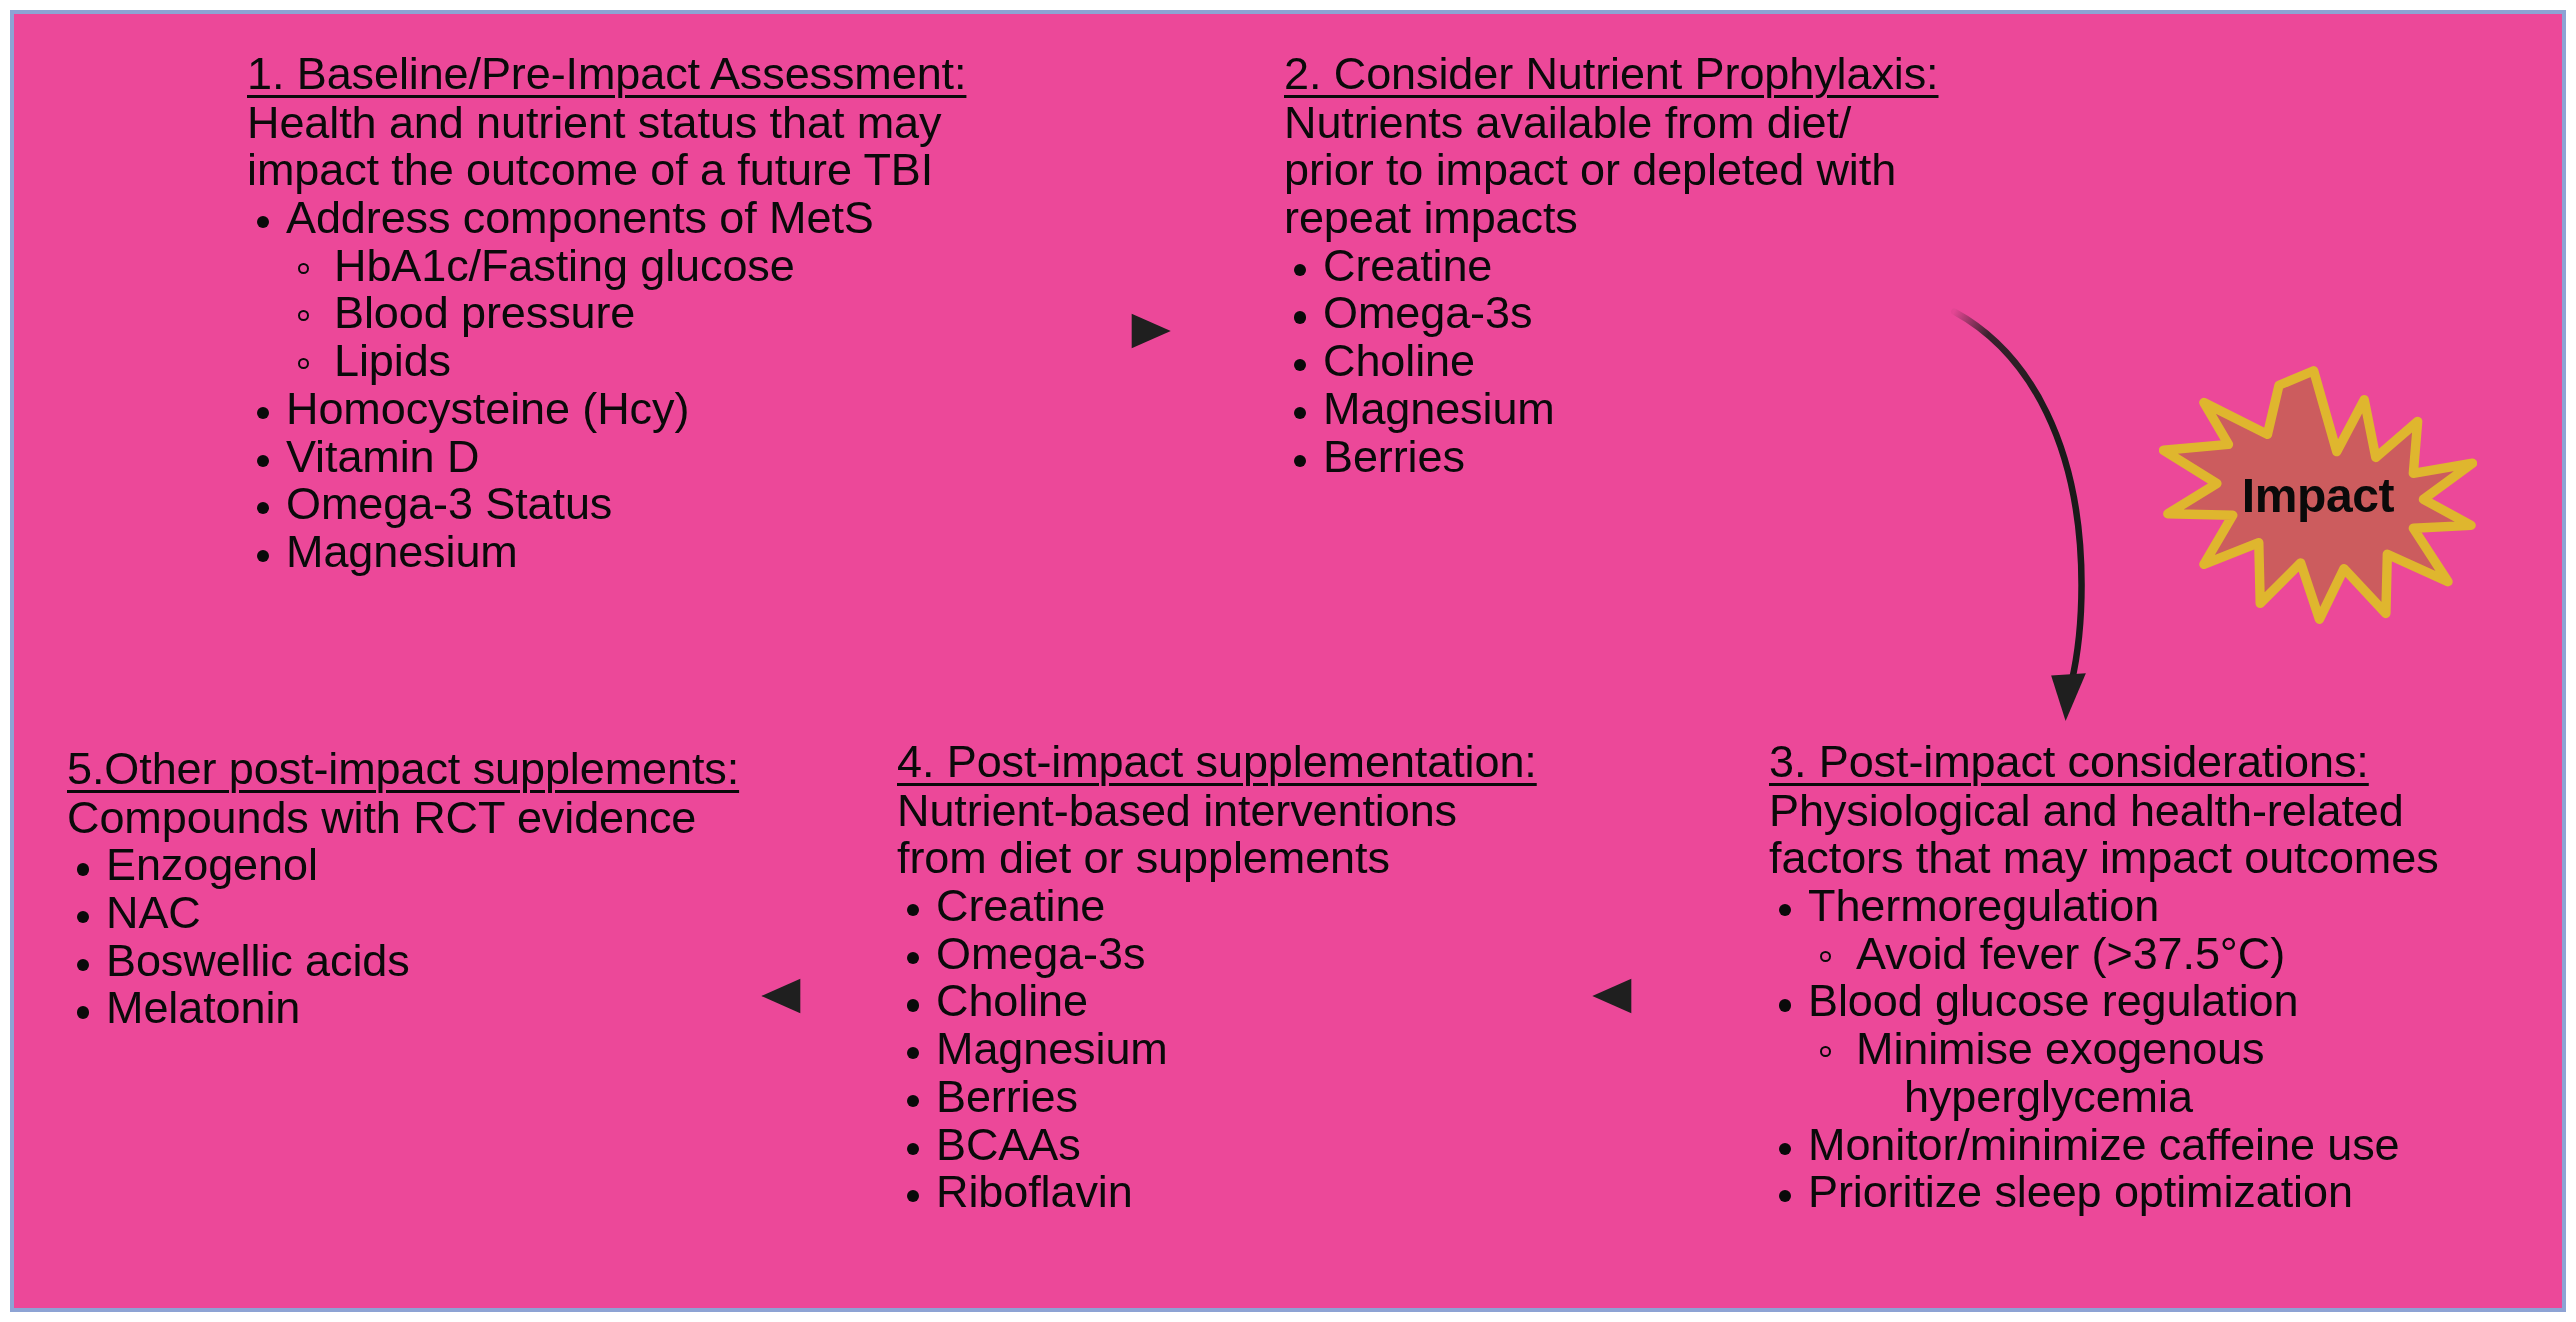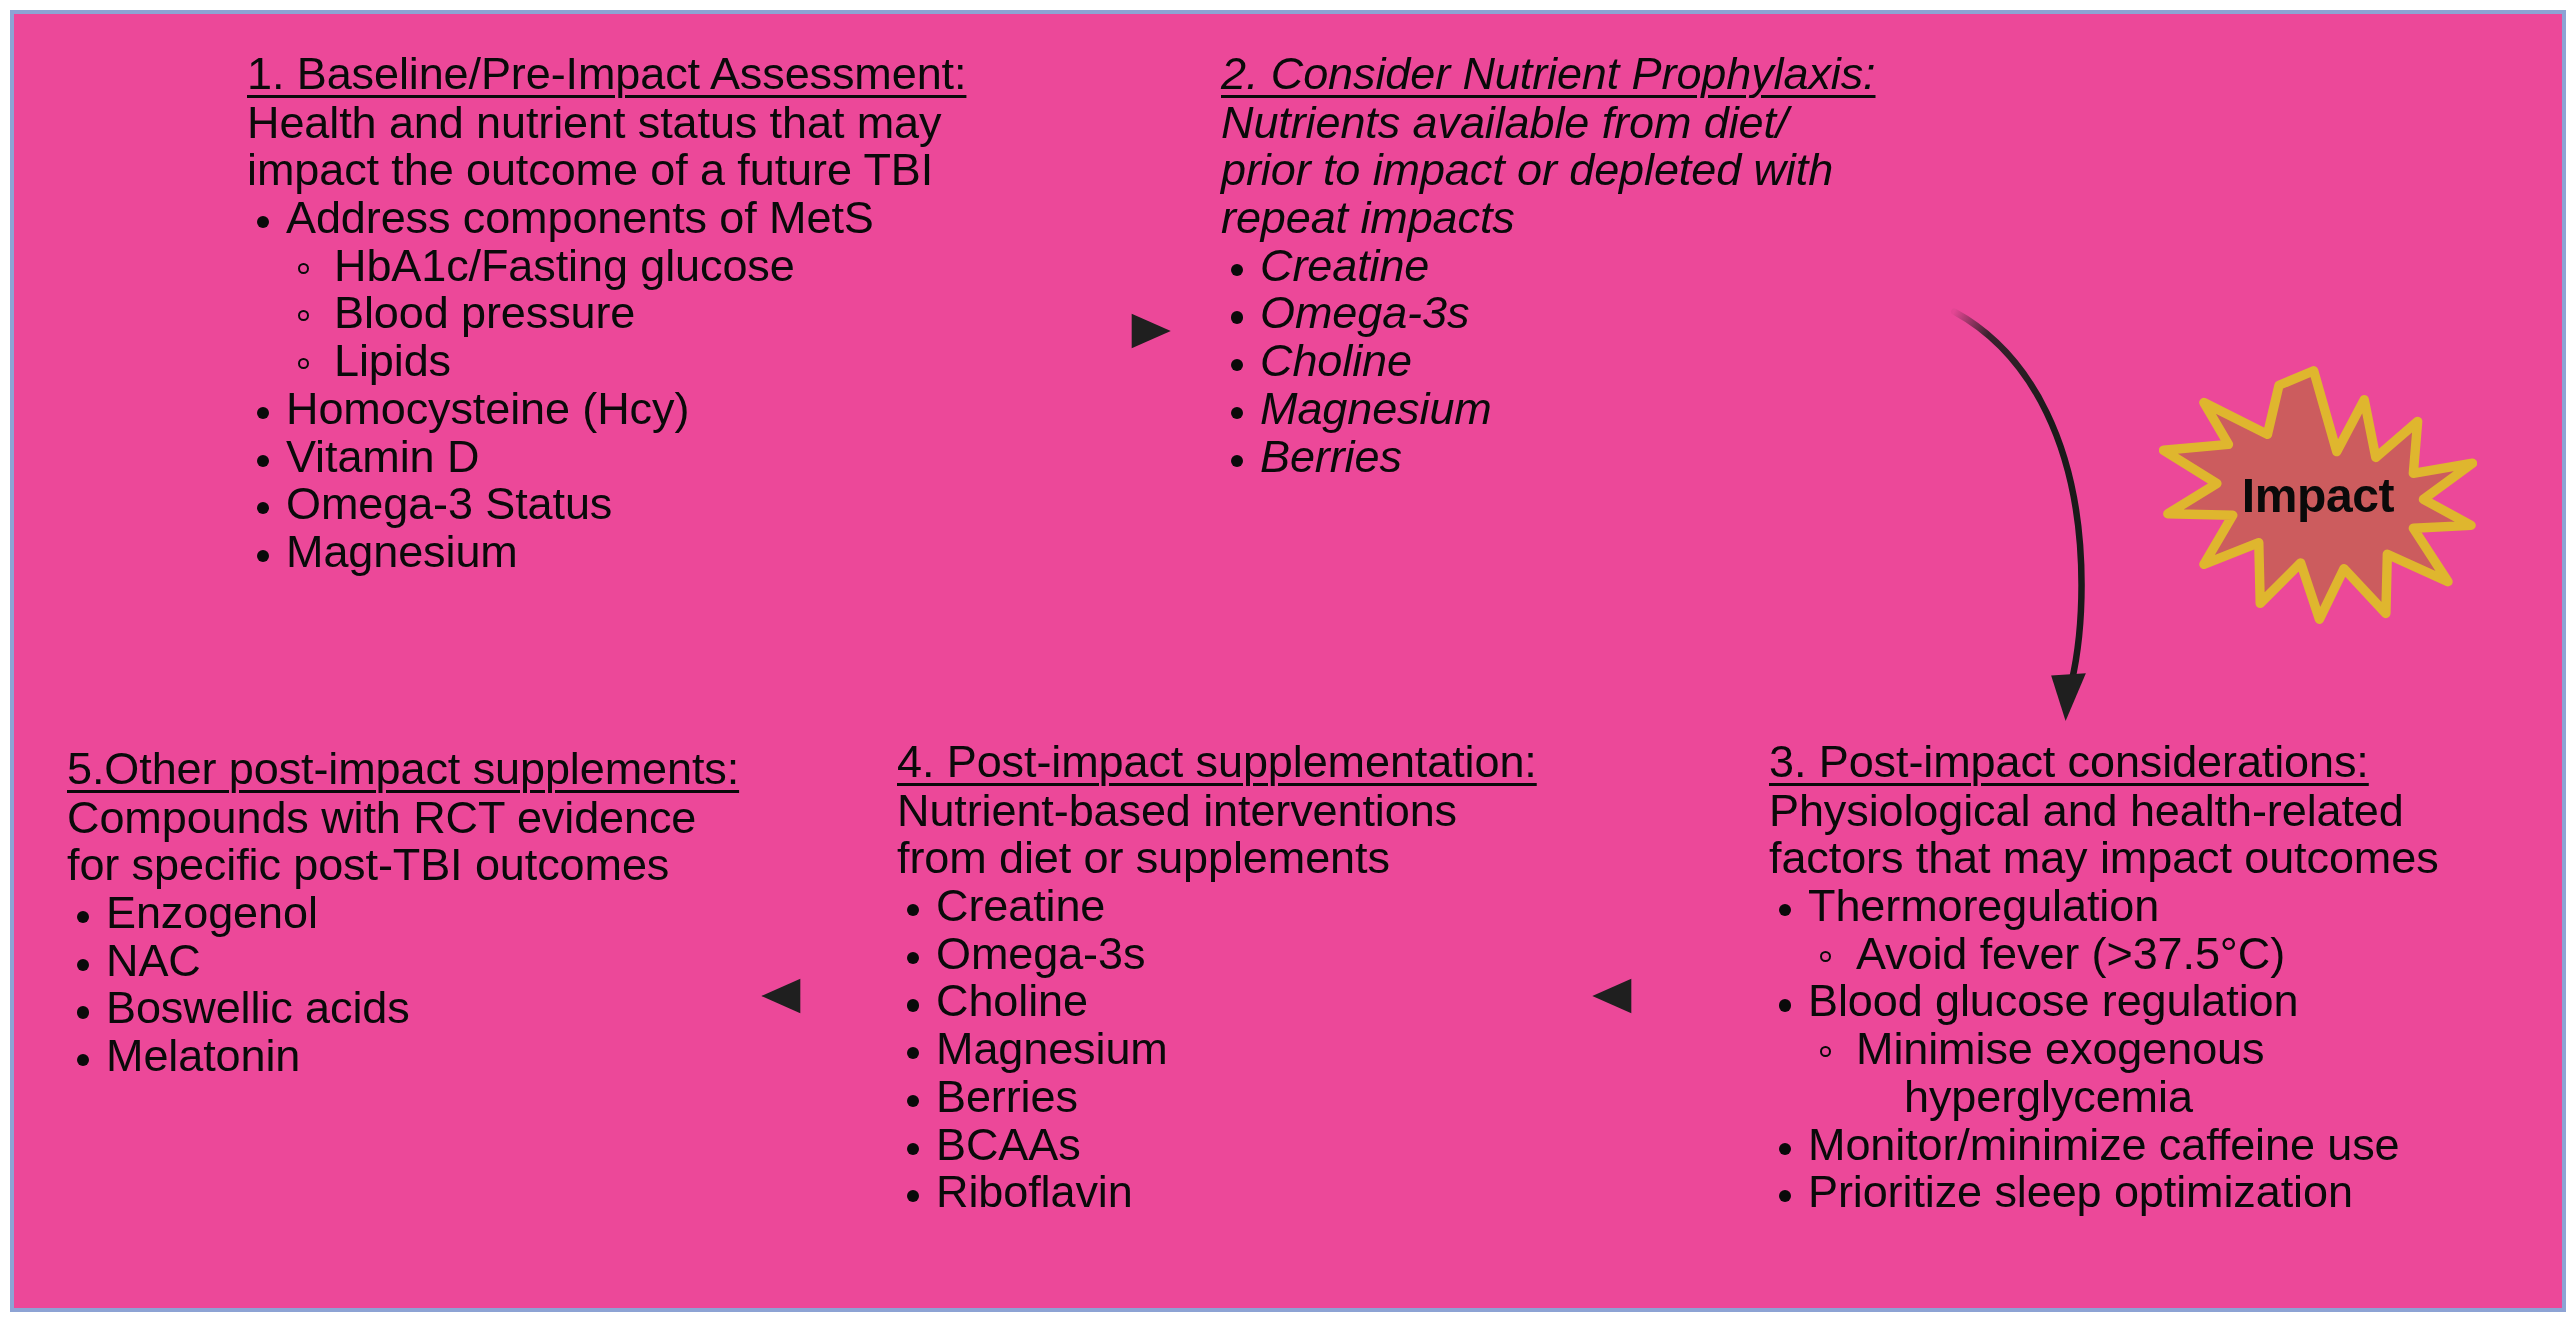--- a/index.html
+++ b/index.html
@@ -89,21 +89,21 @@
     height: 11px;
     border-radius: 50%;
     border: 2.2px solid #0a0a0a;
     background: transparent;
     box-sizing: border-box;
   }
   .wrapline { white-space: nowrap; display:block; padding-left: 48px; }
 
   
   #block1 { left: 233px; top: 36px;  width: 766px; }
-  #block2 { left: 1207px; top: 36px;  width: 781px; font-style: italic; }
+  #block2 { left: 1270px; top: 36px;  width: 781px; }
   #block3 { left: 1755px; top: 724px; width: 766px; }
   #block4 { left: 883px; top: 724px; width: 694px; }
   #block5 { left: 53px;  top: 731px; width: 694px; }
 
   
   .arrow-svg { position: absolute; overflow: visible; }
   #arrow-1-2 { left: 1012px; top: 288px; }
   #arrow-3-4 { left: 730px; top: 953px; }
   #arrow-4-5 { left: 1561px; top: 953px; }
   #arrow-curve { left: 1930px; top: 289px; }
@@ -194,21 +194,20 @@
             <li><span class="btext">Magnesium</span></li>
             <li><span class="btext">Berries</span></li>
             <li><span class="btext">BCAAs</span></li>
             <li><span class="btext">Riboflavin</span></li>
           </ul>
         </div>
         <div class="block" id="block5">
           <div><span class="heading">5.Other post-impact supplements:</span></div>
           <div class="lede">
             <div>Compounds with RCT evidence</div>
-            <div>for specific post-TBI outcomes</div>
           </div>
           <ul class="lvl1">
             <li><span class="btext">Enzogenol</span></li>
             <li><span class="btext">NAC</span></li>
             <li><span class="btext">Boswellic acids</span></li>
             <li><span class="btext">Melatonin</span></li>
           </ul>
         </div>
       </div>
 

